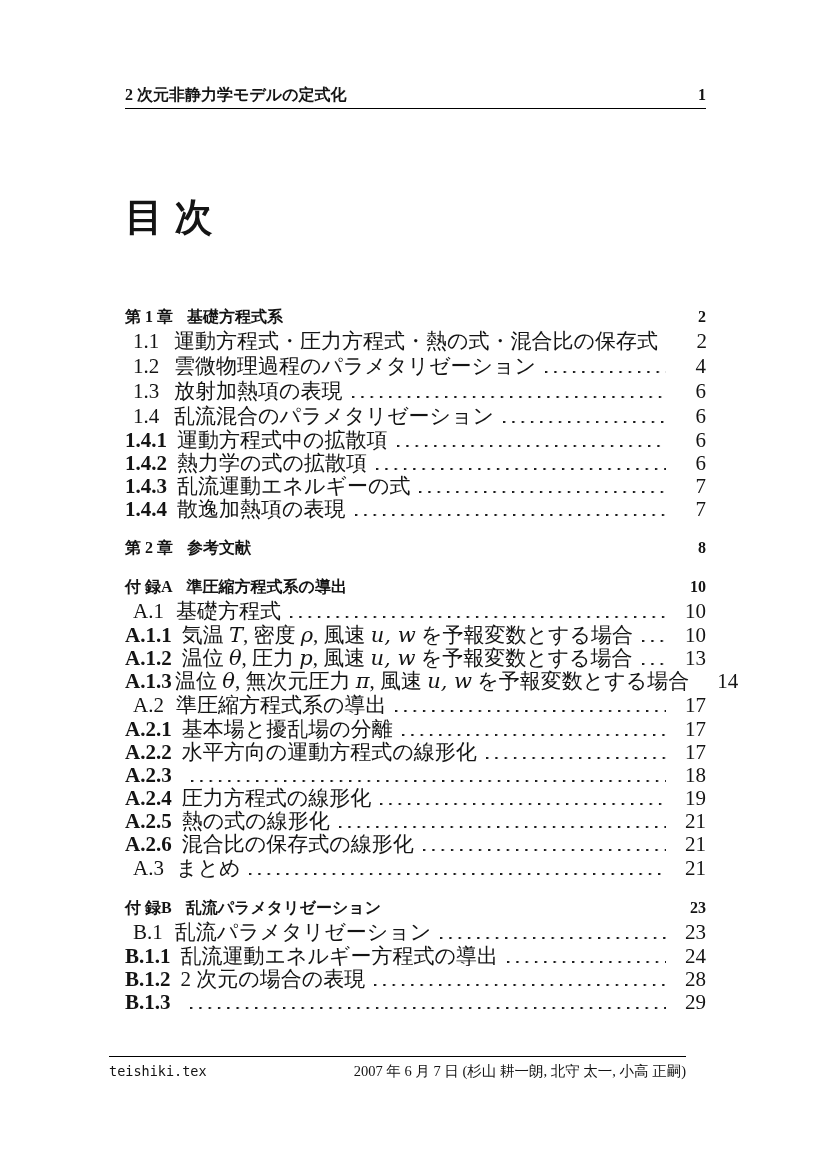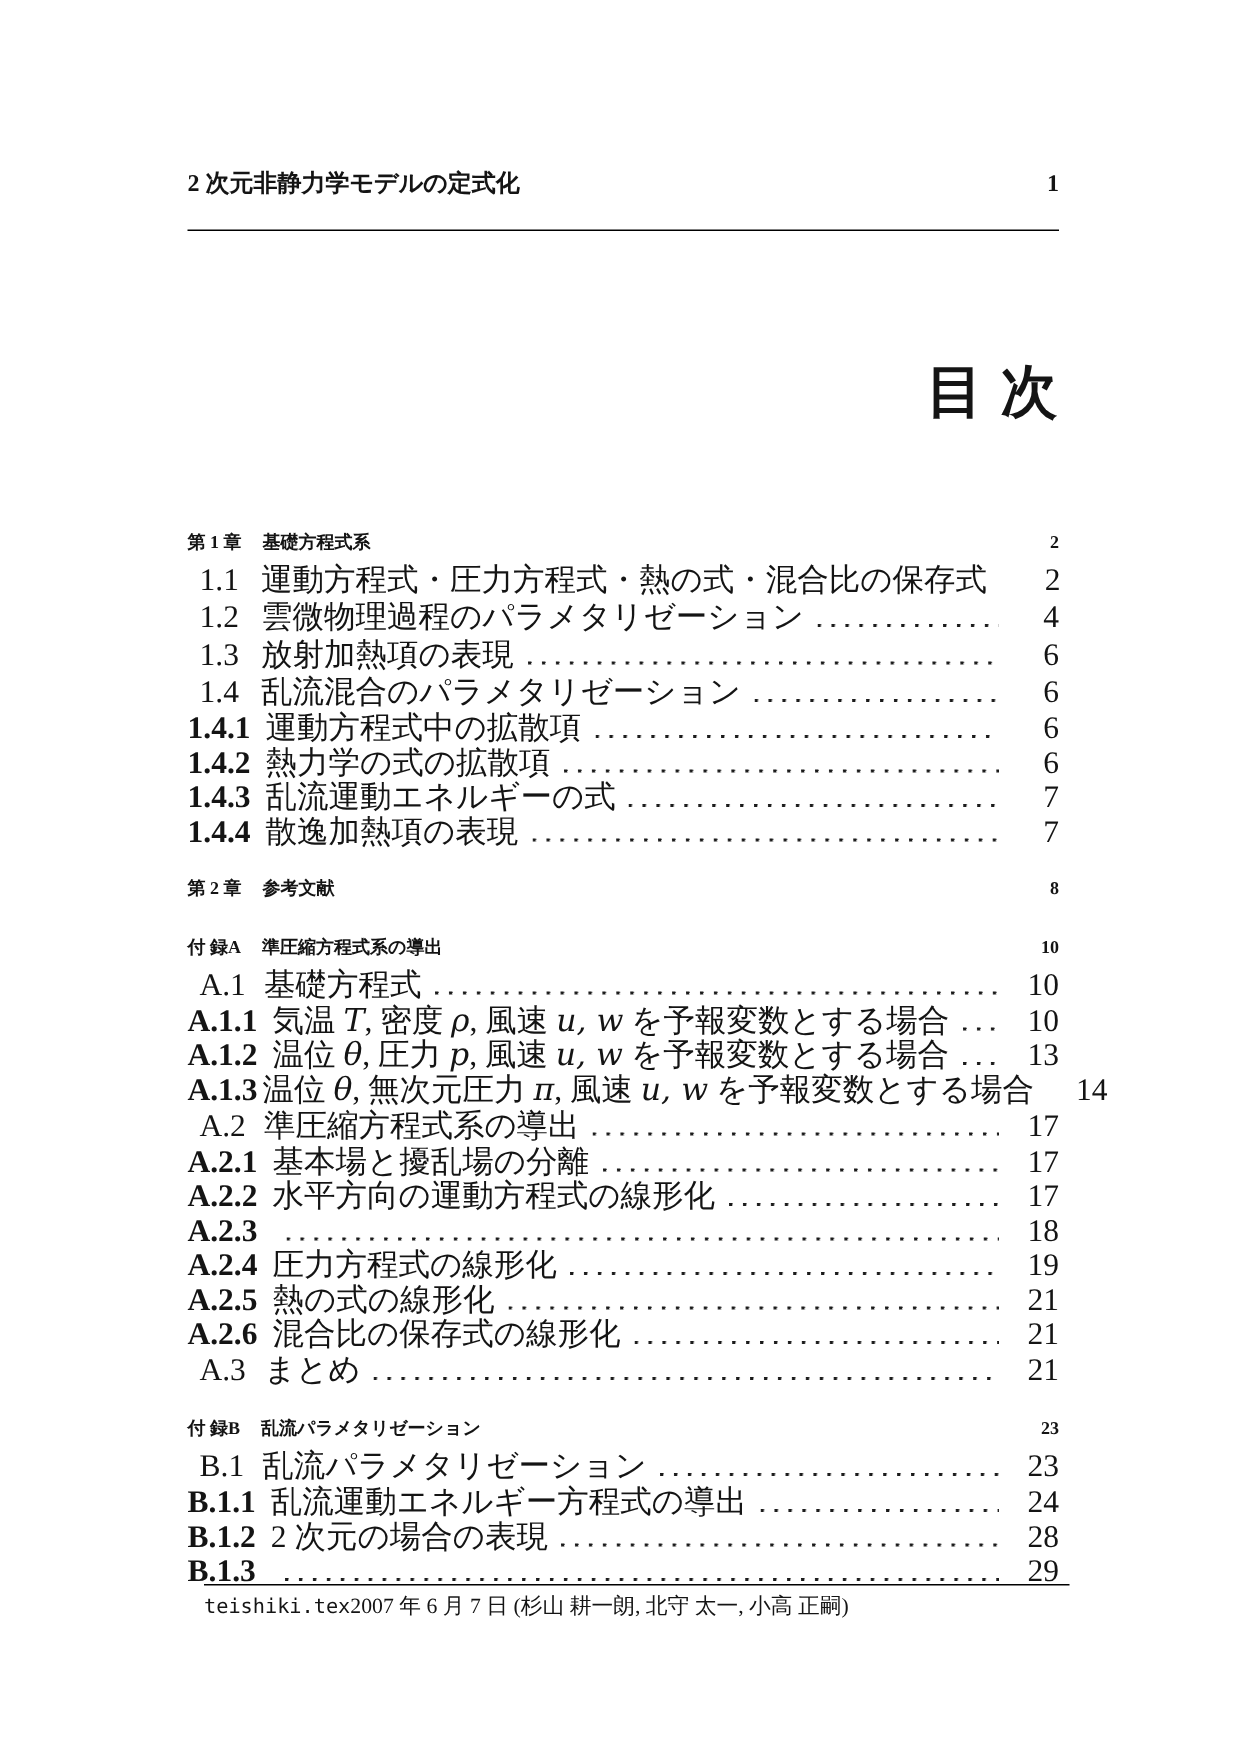--- a/index.html
+++ b/index.html
@@ -23,48 +23,46 @@
   }
   
   .doc-header {
     display: flex;
     justify-content: space-between;
     align-items: center;
     font-size: 16px;
     line-height: 17px;
     font-weight: bold;
     border-bottom: 1px solid #000000;
-    padding-bottom: 22px;
-    margin-top: 28px;
+    padding-bottom: 5px;
   }
   
   .doc-title {
     margin-top: 84px;
     font-size: 38px;
     line-height: 48px;
     font-weight: bold;
     letter-spacing: 1px;
-    text-align: right;
   }
   
   .toc {
     margin-top: 63px;
   }
   .toc-block { margin-top: 14px; }
   .toc-block:first-child { margin-top: 0; }
   .toc-row {
     display: flex;
     align-items: baseline;
     font-size: 21px;
     line-height: 25px;
     white-space: nowrap;
   }
   .toc-row.chapter {
     font-weight: bold;
-    font-size: 12px;
+    font-size: 16px;
   }
   .toc-row.subsection { line-height: 23px; }
   .chapter .toc-number { margin-right: 14px; }
   .section .toc-number {
     margin-left: 8px;
     min-width: 29px;
     margin-right: 12px;
   }
   .subsection .toc-number {
     min-width: 40px;
@@ -85,26 +83,27 @@
     background-position: left bottom;
   }
   .chapter .leader { background-image: none; }
   .toc-page {
     min-width: 34px;
     text-align: right;
   }
   
   .doc-footer {
     position: absolute;
-    left: 136px;
+    left: 109px;
     top: 1056px;
     width: 577px;
     border-top: 1px solid #000000;
     padding-top: 5px;
     display: flex;
+    justify-content: space-between;
     align-items: baseline;
     font-size: 14.5px;
     line-height: 18px;
   }
   .footer-filename {
     font-family: "DejaVu Sans Mono", "Liberation Mono", monospace;
     font-size: 13.5px;
   }
 </style>
 </head>

